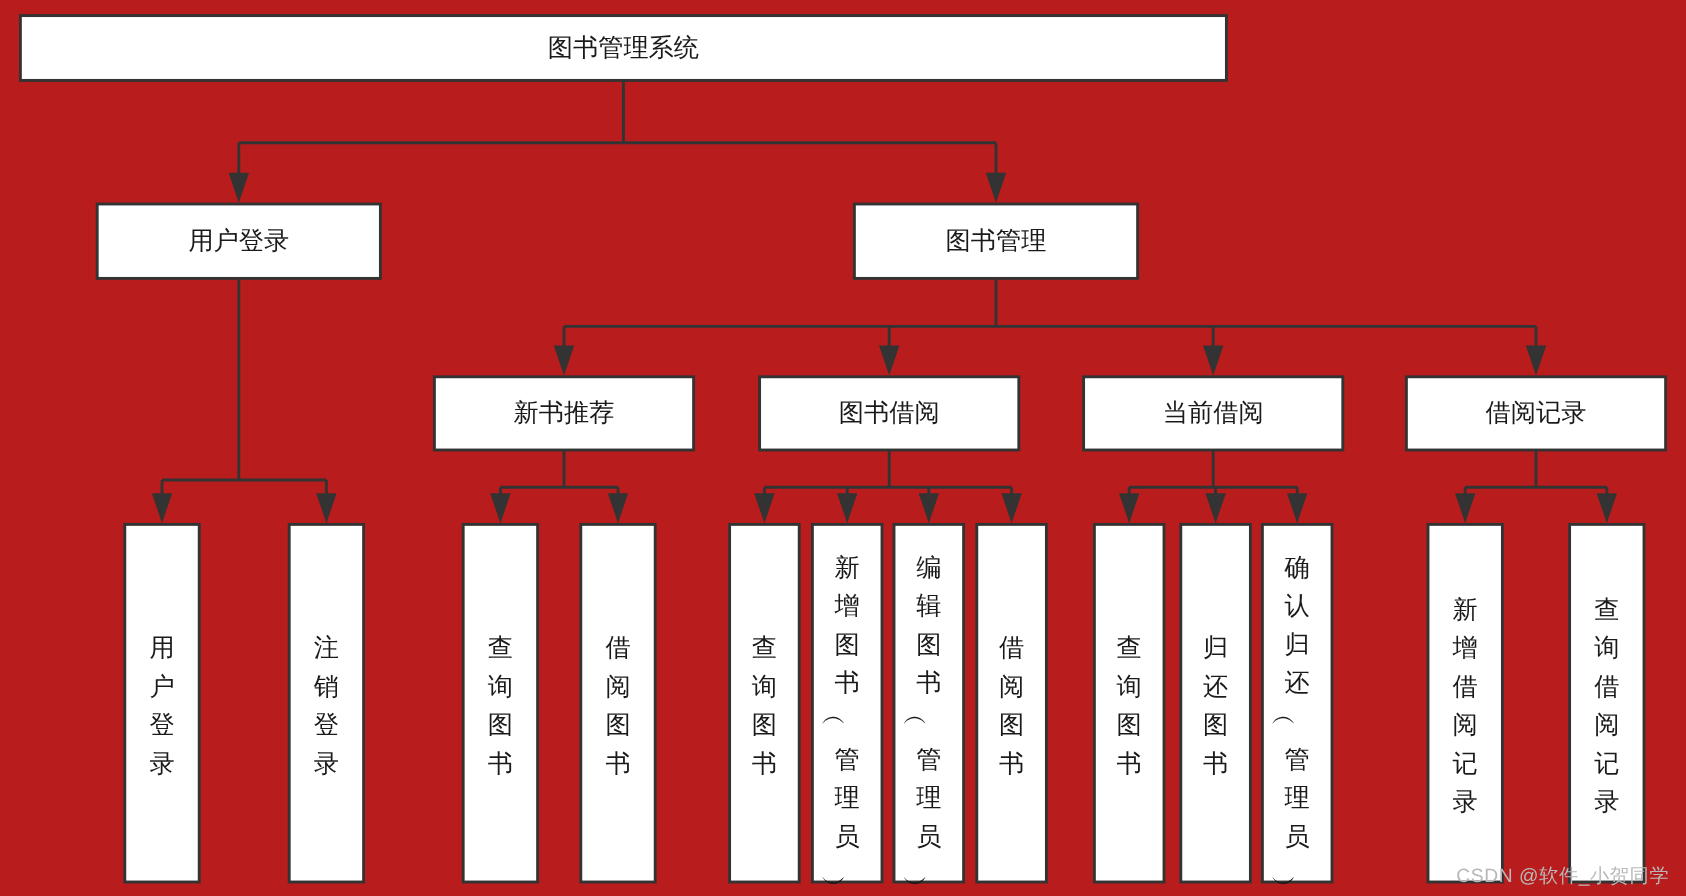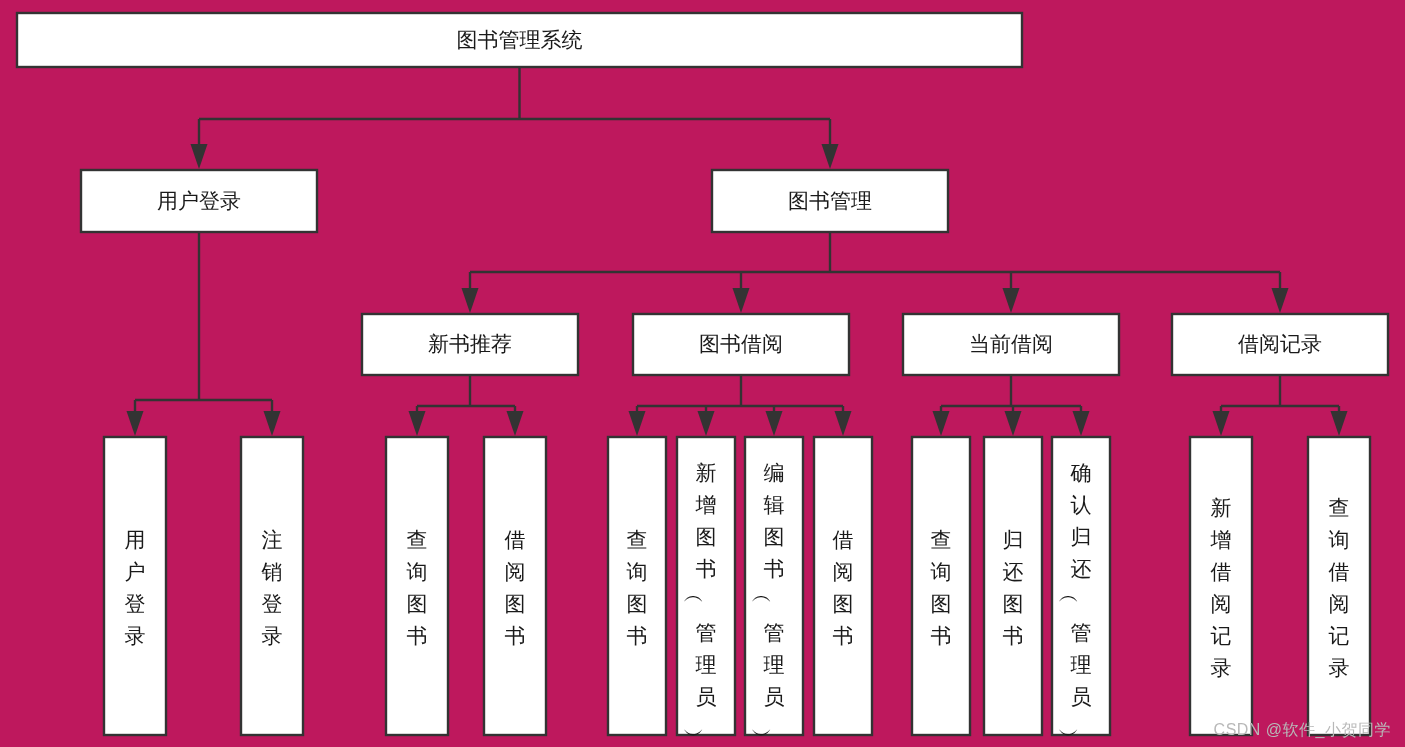--- a/index.html
+++ b/index.html
@@ -7,21 +7,21 @@
     padding: 0;
     background: #ffffff;
   }
   body {
     font-family: "Liberation Sans", "DejaVu Sans", sans-serif;
   }
   #stage {
     position: relative;
     width: 1405px;
     height: 747px;
-    background: #be185d;
+    background: #b91c1c;
     overflow: hidden;
   }
   #diagram-svg {
     position: absolute;
     left: 0;
     top: 0;
     width: 1405px;
     height: 747px;
   }
   .node-box {

